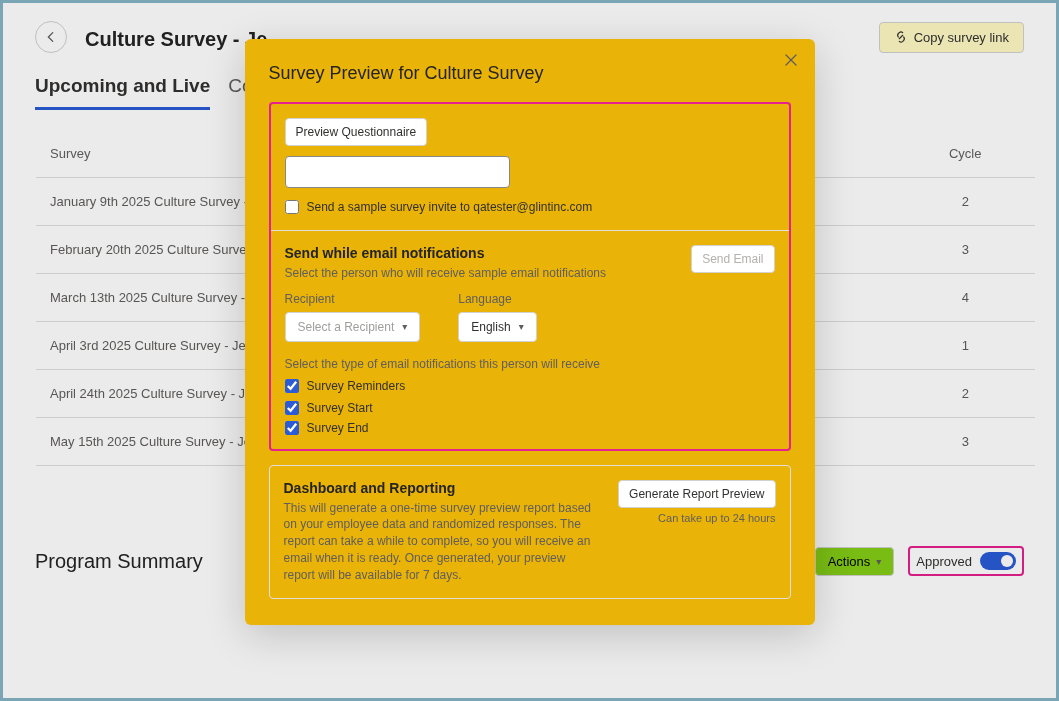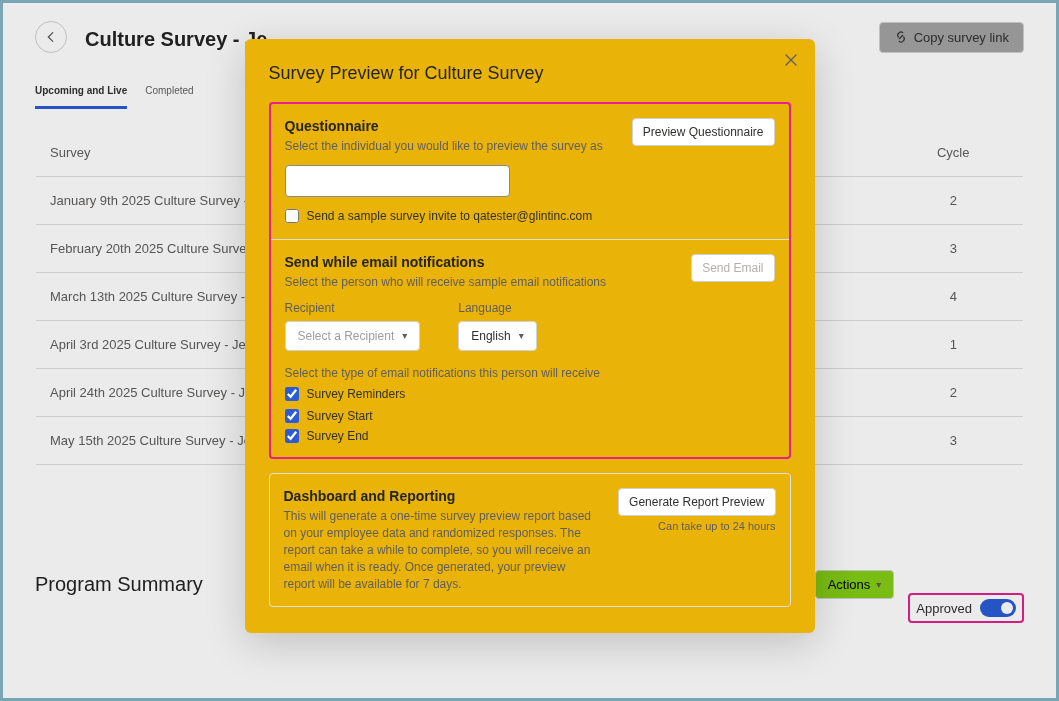--- a/index.html
+++ b/index.html
@@ -36,49 +36,48 @@
     font-size: 20px;
     font-weight: 600;
     color: #242424;
     flex: 1;
     margin-top: 4px;
     margin-left: 6px;
   }
   .copy-link {
     border: 1px solid #d1d1d1;
     border-radius: 4px;
-    background: #a3a3a3;
+    background: #fef9c3;
     padding: 7px 14px;
     font-size: 13px;
     display: flex;
     align-items: center;
     gap: 6px;
     cursor: pointer;
     color: #323130;
   }
   .tabs {
     display: flex;
     gap: 18px;
     padding: 6px 32px 0 32px;
     border-bottom: 1px solid transparent;
   }
   .tab {
     padding: 6px 0 10px 0;
-    font-size: 10px;
+    font-size: 19px;
     color: #616161;
     cursor: pointer;
-    margin-top: 10px;
   }
   .tab.active {
     color: #323130;
     font-weight: 600;
     border-bottom: 3px solid #2b5cd6;
   }
   .table-wrap {
-    padding: 18px 32px 0 32px;
+    padding: 18px 20px 0 32px;
   }
   table {
     width: 100%;
     border-collapse: collapse;
     border: 1px solid #e1dfdd;
     border-radius: 8px;
     overflow: hidden;
     font-size: 13px;
   }
   th, td {
@@ -117,21 +116,20 @@
   }
   .approved-wrap {
     display: flex;
     align-items: center;
     gap: 8px;
     font-size: 13px;
     color: #323130;
     padding: 4px 6px;
     border: 2px solid #e6208e;
     border-radius: 4px;
-    margin-top: 48px;
   }
   .toggle {
     width: 36px; height: 18px;
     background: #2b5cd6;
     border-radius: 9px;
     position: relative;
     cursor: pointer;
   }
   .toggle::after {
     content: "";
@@ -351,24 +349,20 @@
   <div class="modal">
     <div class="modal-close">
       <svg width="12" height="12" viewBox="0 0 12 12">
           <path d="M1 1 L11 11 M11 1 L1 11" stroke="#605e5c" stroke-width="1.3" stroke-linecap="round"></path>
         </svg>
     </div>
     <div class="modal-title">Survey Preview for Culture Survey</div>
 
     <div class="section hl">
       <div class="section-head">
-        <div>
-          <div class="section-title">Questionnaire</div>
-          <div class="section-desc">Select the individual you would like to preview the survey as</div>
-        </div>
         <button class="sm-btn">Preview Questionnaire</button>
       </div>
       <input type="text" class="text-input" style="">
       <div class="cb-row">
         <input type="checkbox" class="cb" style="">
         <span>Send a sample survey invite to qatester@glintinc.com</span>
       </div>
 
       <div style="height:1px;background:#e1dfdd;margin:16px -14px 14px -14px;"></div>
 

